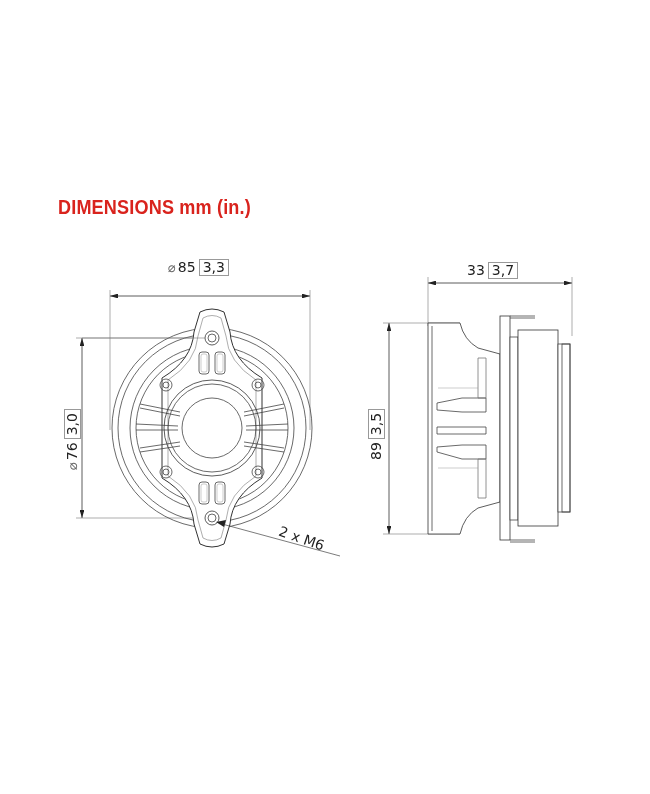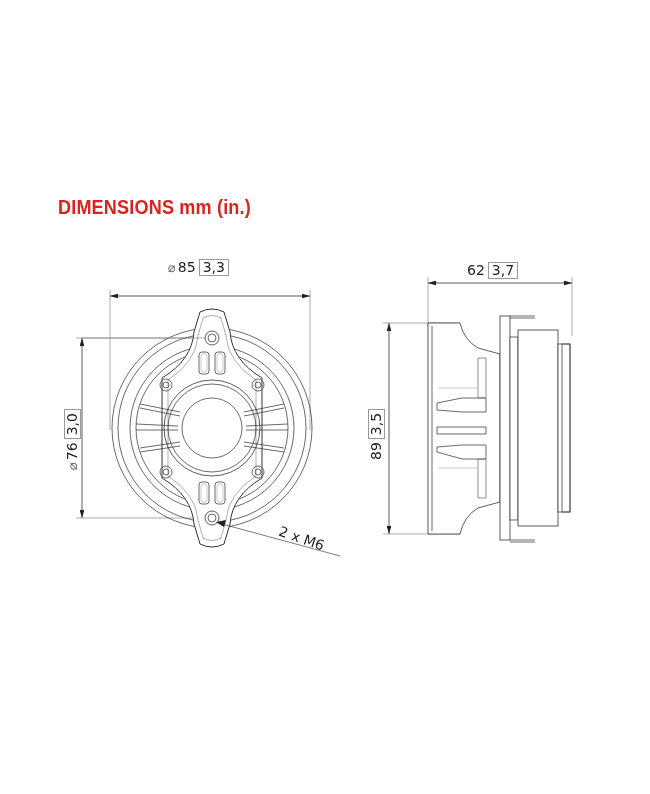--- a/index.html
+++ b/index.html
@@ -128,18 +128,18 @@
   <span class="phi">⌀</span><span>85</span><span class="bracket">3,3</span>
 </div>
 
 <div class="vlabel" style="left:64px; top:470px;">
   <span class="phi">⌀</span><span>76</span><span class="bracket">3,0</span>
 </div>
 
 <div class="m6">2 x M6</div>
 
 <div class="dimlabel" style="left:467px; top:262px;">
-  <span>62</span><span class="bracket">3,7</span>
+  <span>33</span><span class="bracket">3,7</span>
 </div>
 
 <div class="vlabel" style="left:368px; top:460px;">
   <span>89</span><span class="bracket">3,5</span>
 </div>
 
 </body></html>

